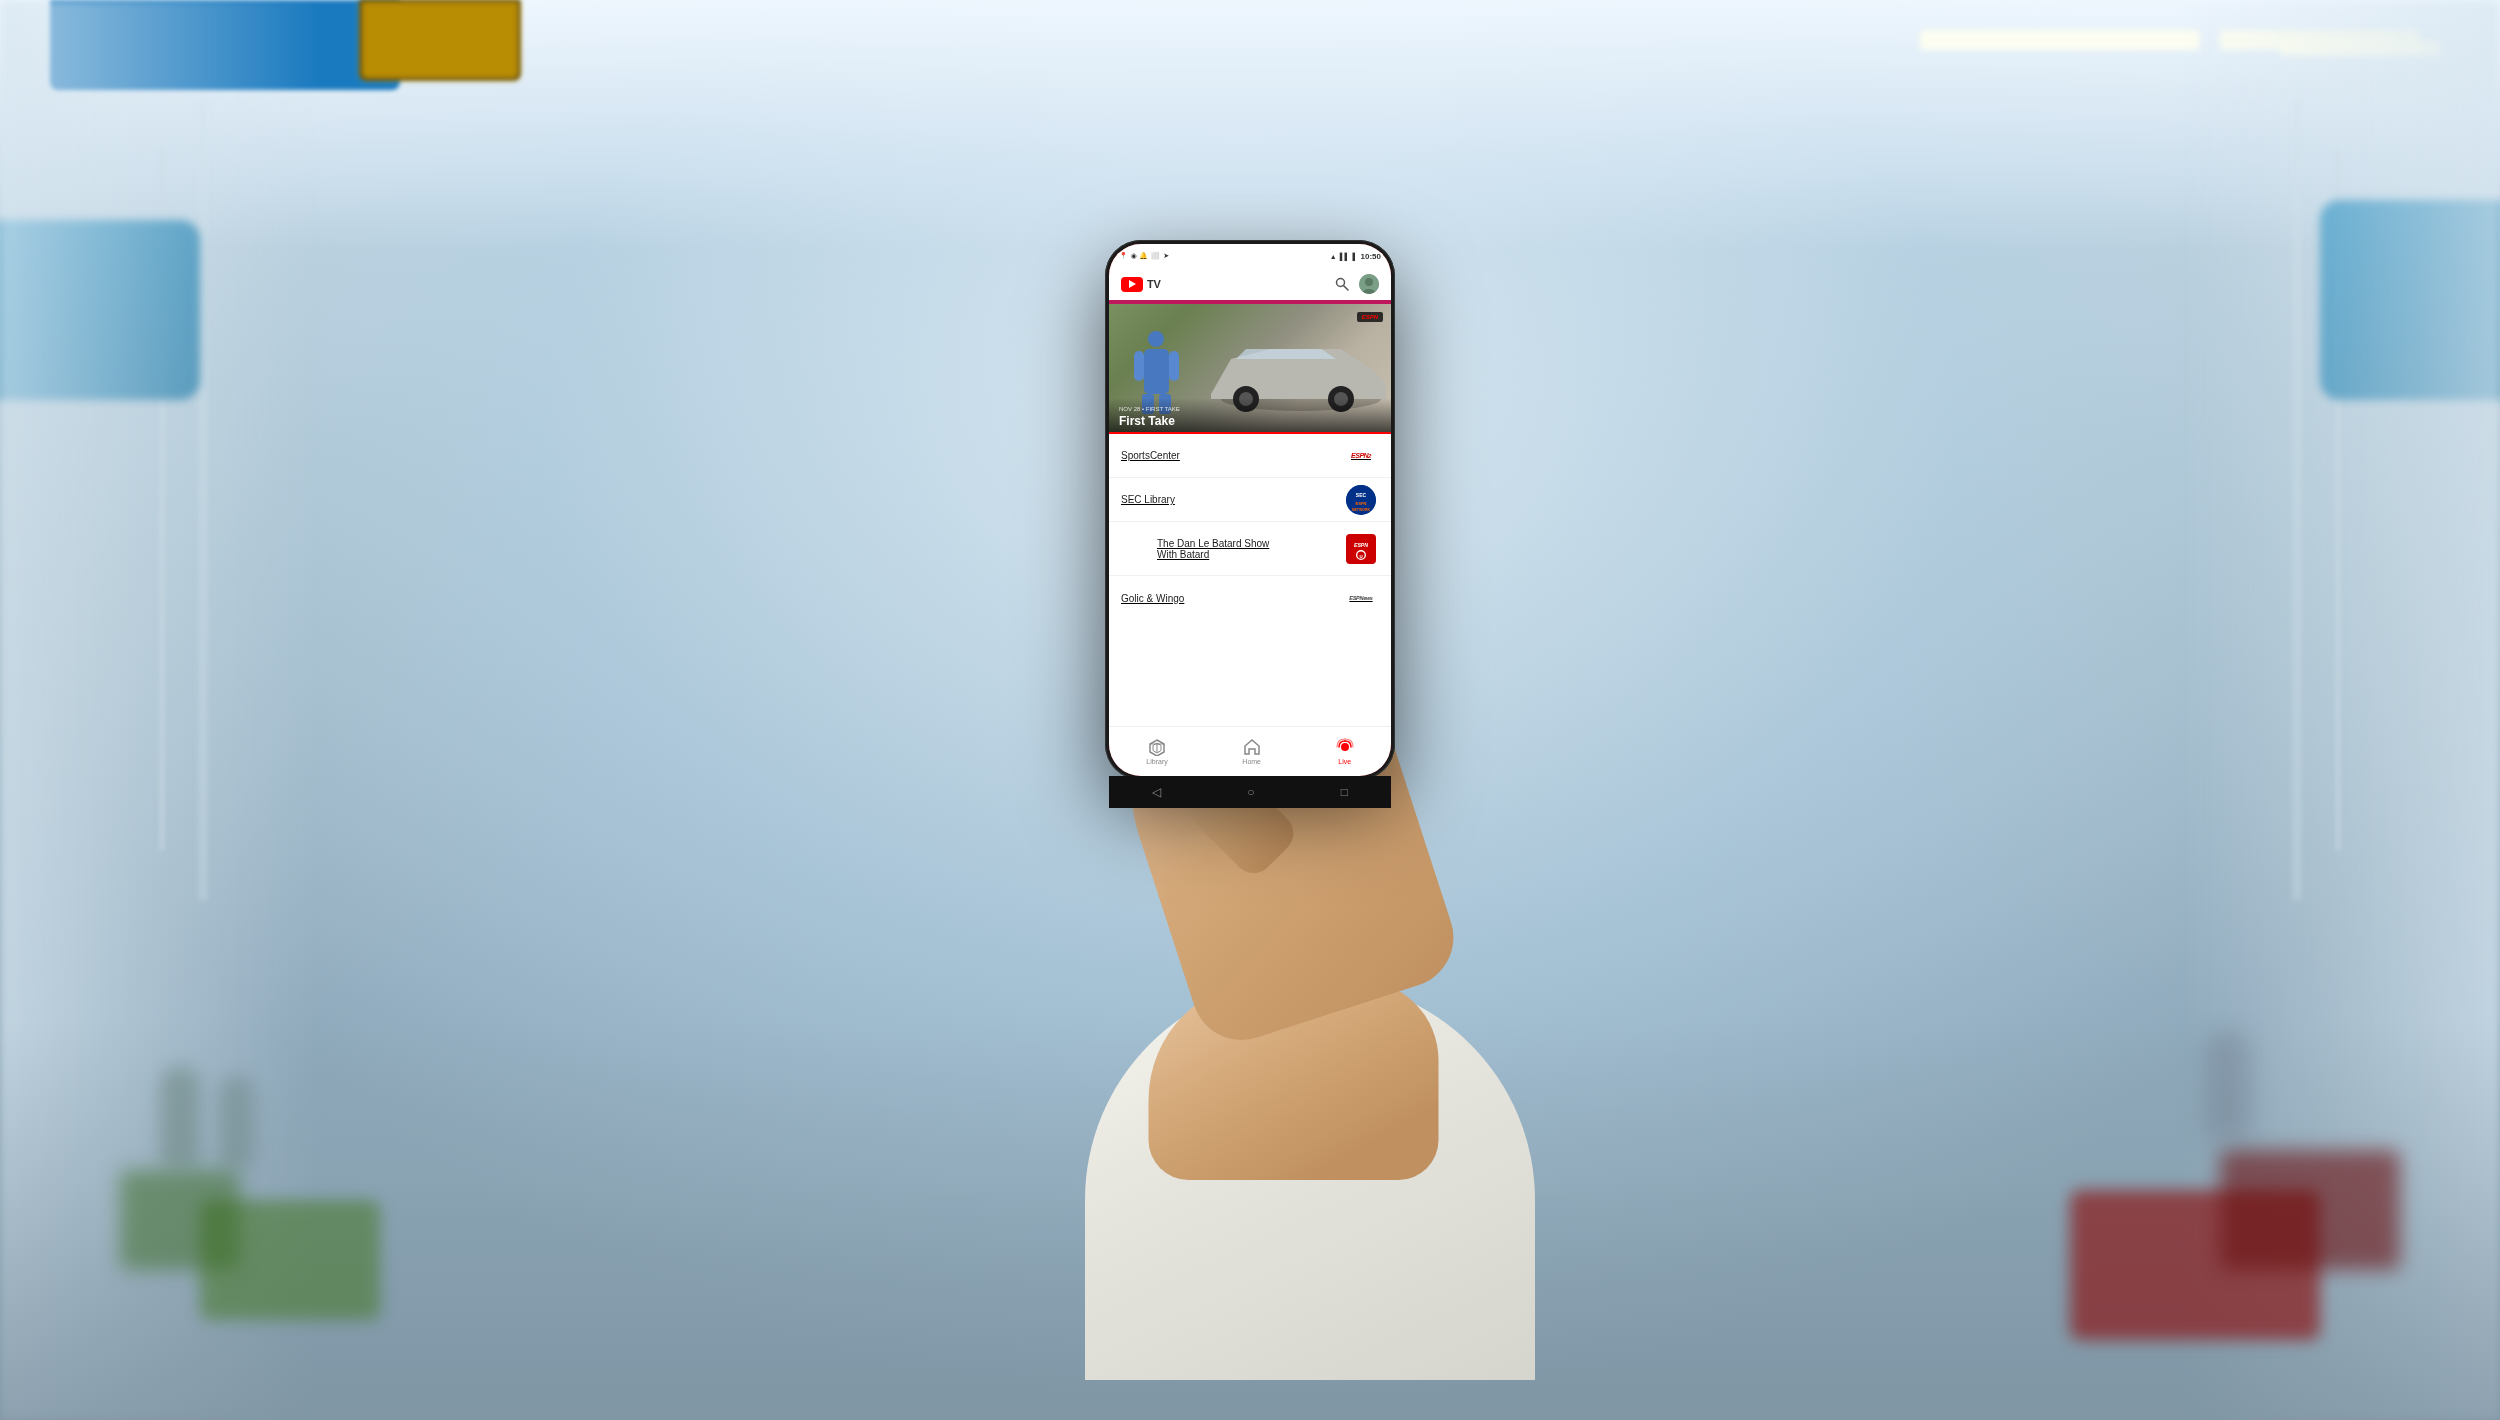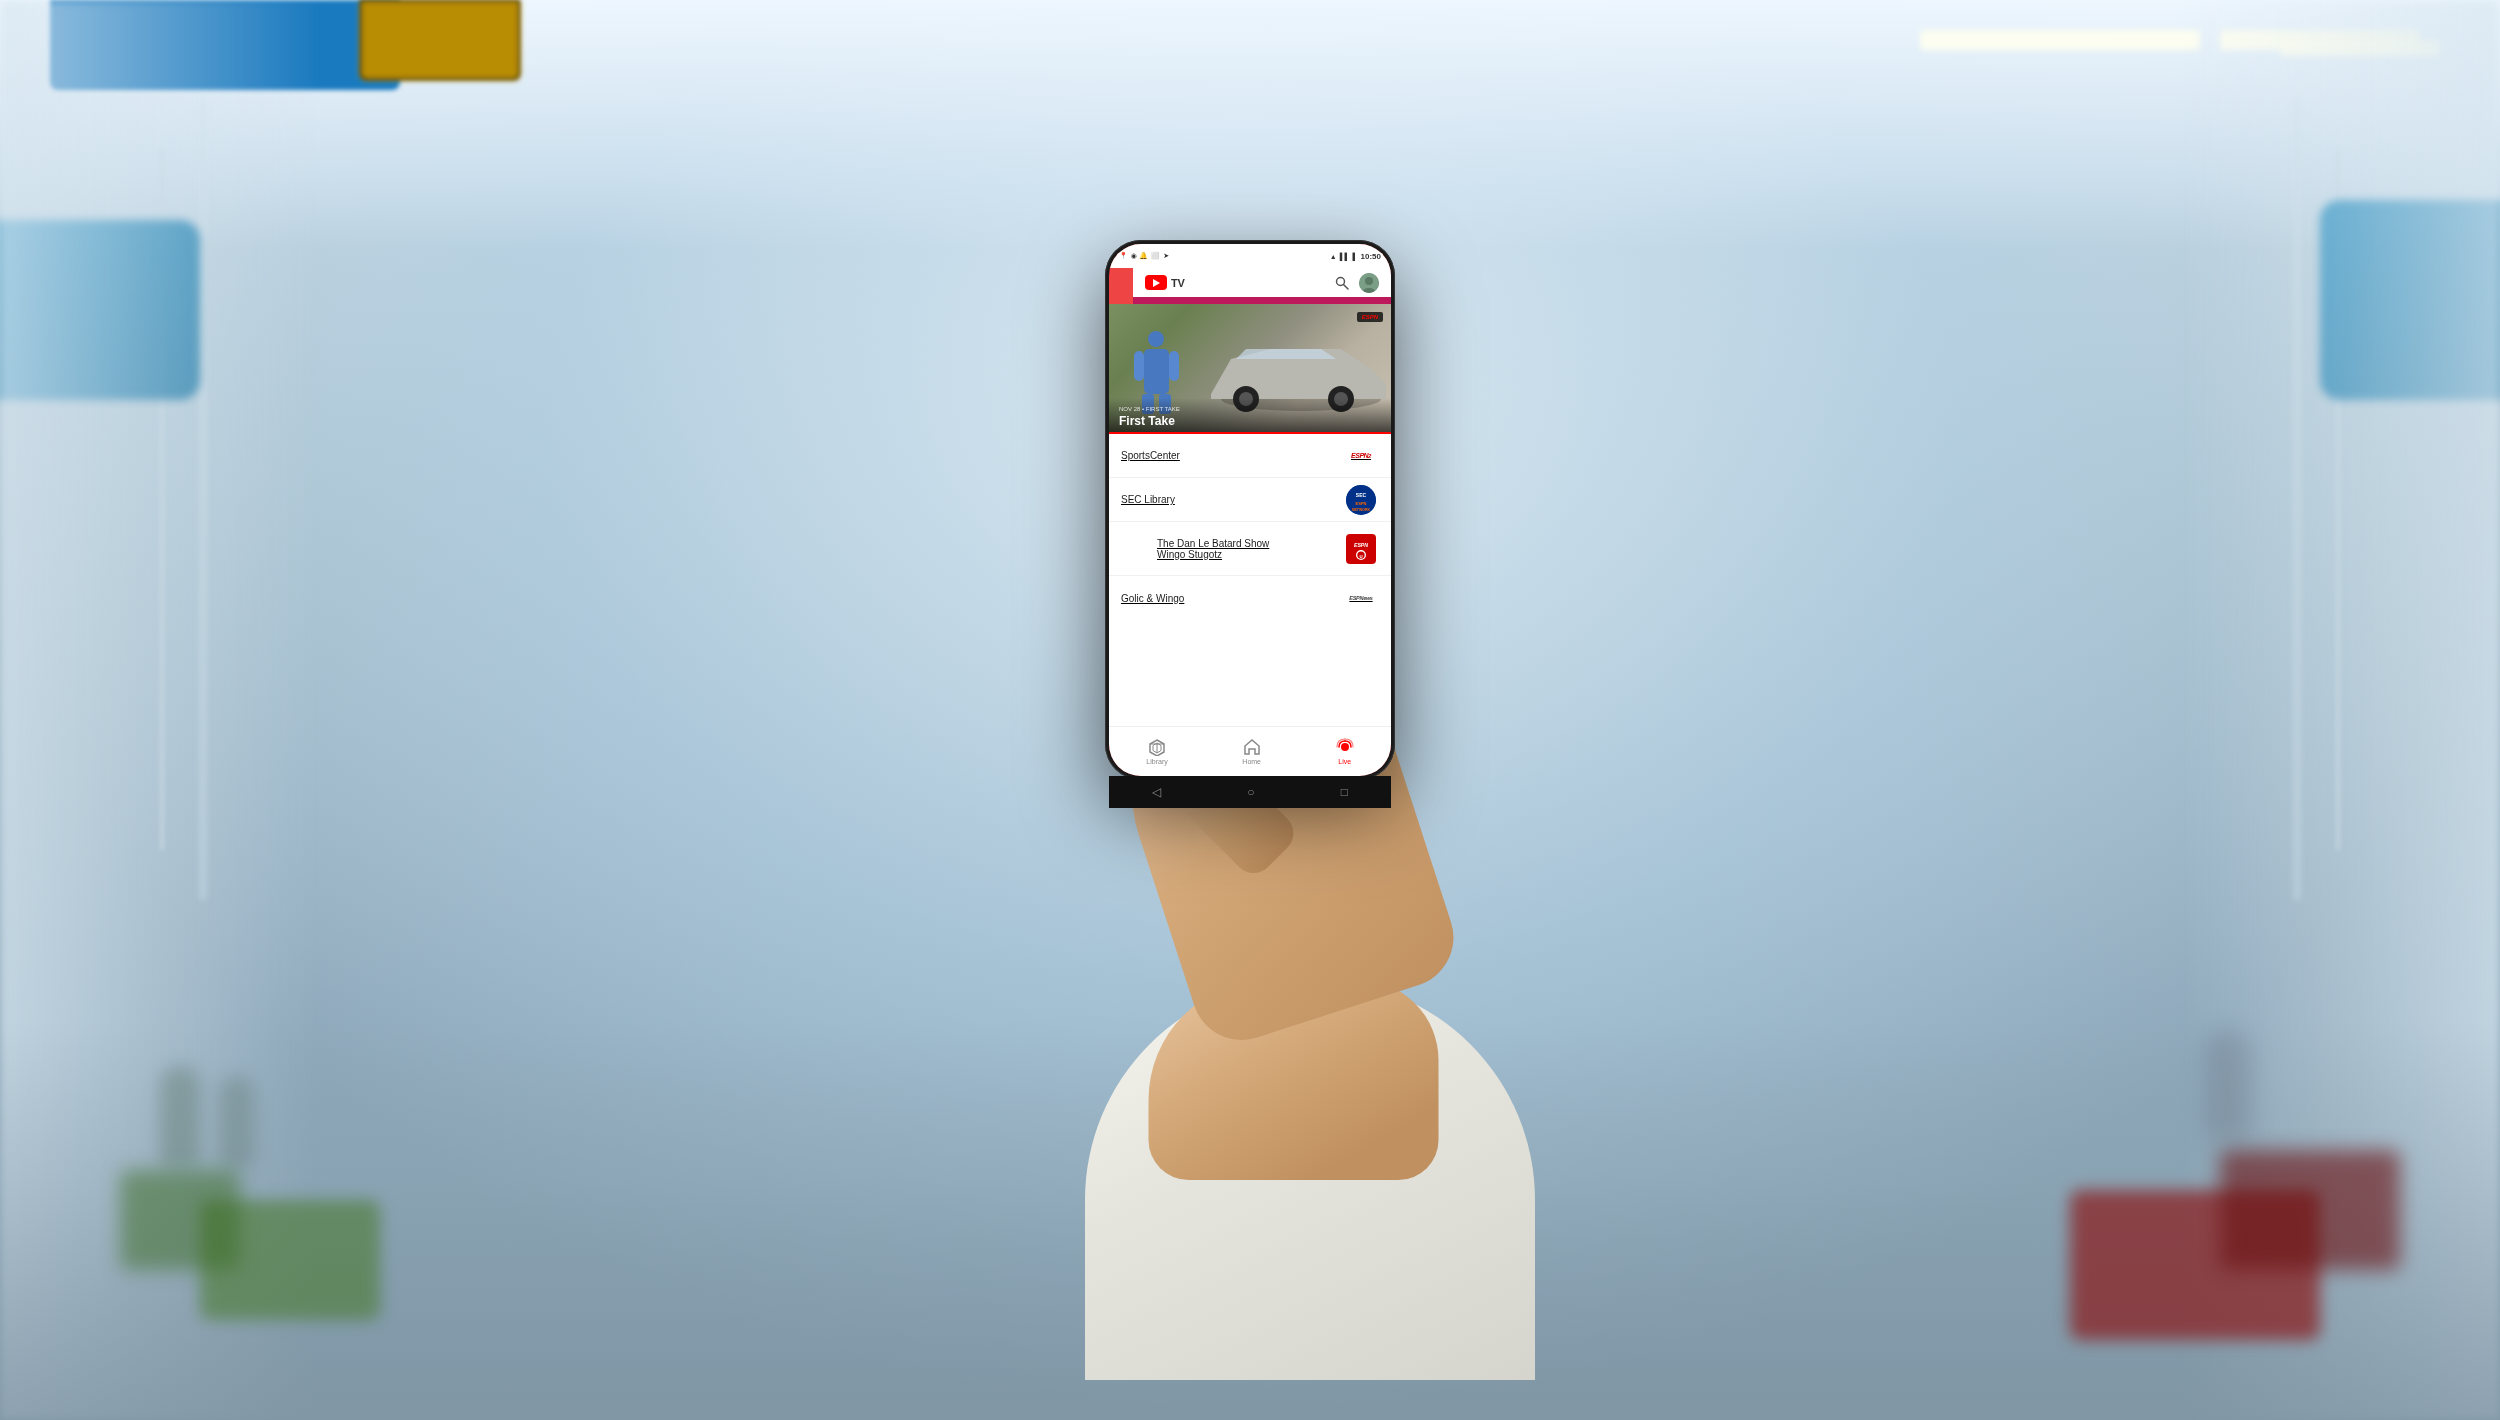--- a/index.html
+++ b/index.html
@@ -148,22 +148,21 @@
     }
 
     
     .yt-header {
       background: #fff;
       height: 36px;
       display: flex;
       align-items: center;
       justify-content: space-between;
       padding: 0 12px;
-      border-bottom: 7px solid #be185d;
-      margin-left: 24px;
+      border-bottom: 4px solid #be185d;
     }
 
     .yt-logo {
       display: flex;
       align-items: center;
       gap: 4px;
     }
 
     .yt-play-btn {
       width: 22px;
@@ -624,21 +623,21 @@
                       <text x="15" y="20" text-anchor="middle" fill="#ff6600" font-size="4" font-weight="700">ESPN</text>
                       <text x="15" y="26" text-anchor="middle" fill="#ff6600" font-size="3.5" font-weight="700">NETWORK</text>
                     </svg>
                   </div>
                 </div>
               </div>
 
               <div class="channel-item" style="height:54px;padding-left:48px;">
                 <div style="flex:1;">
                   <div class="channel-name">The Dan Le Batard Show</div>
-                  <div class="channel-name">Wingo Stugotz</div>
+                  <div class="channel-name">With Batard</div>
                 </div>
                 <div class="channel-logo">
                   <div style="width:30px;height:30px;background:#cc0000;border-radius:4px;display:flex;flex-direction:column;align-items:center;justify-content:center;padding:2px;">
                     <svg width="30" height="30" viewBox="0 0 30 30">
                       <rect width="30" height="30" fill="#cc0000" rx="3"></rect>
                       <text x="15" y="13" text-anchor="middle" fill="#fff" font-size="6" font-weight="900" font-style="italic">ESPN</text>
                       <circle cx="15" cy="22" r="5" fill="none" stroke="#fff" stroke-width="1.5"></circle>
                       <text x="15" y="25" text-anchor="middle" fill="#fff" font-size="5" font-weight="900">U</text>
                     </svg>
                   </div>

